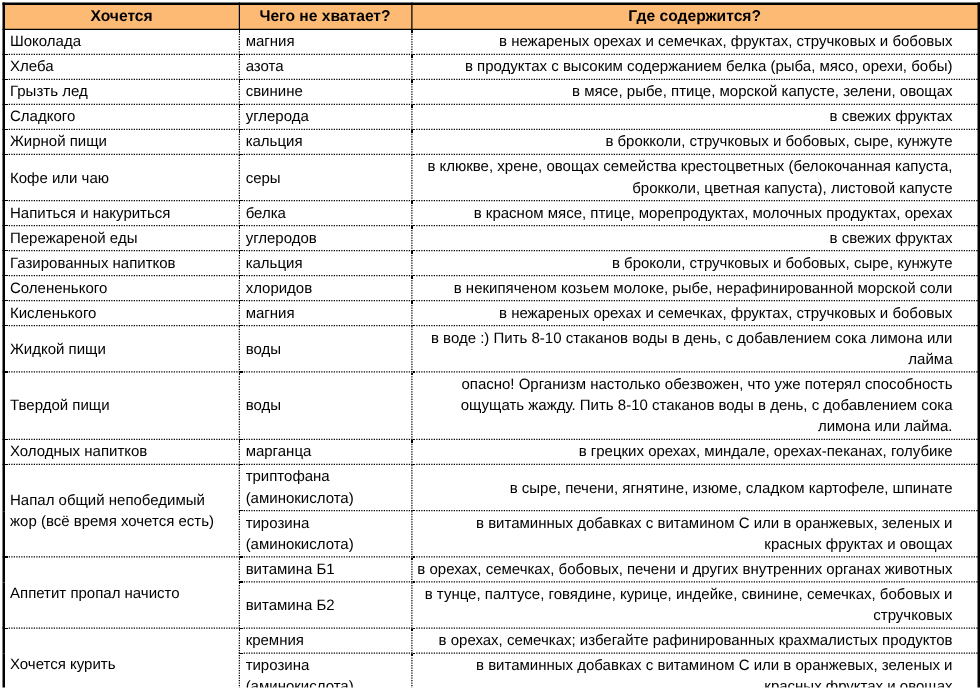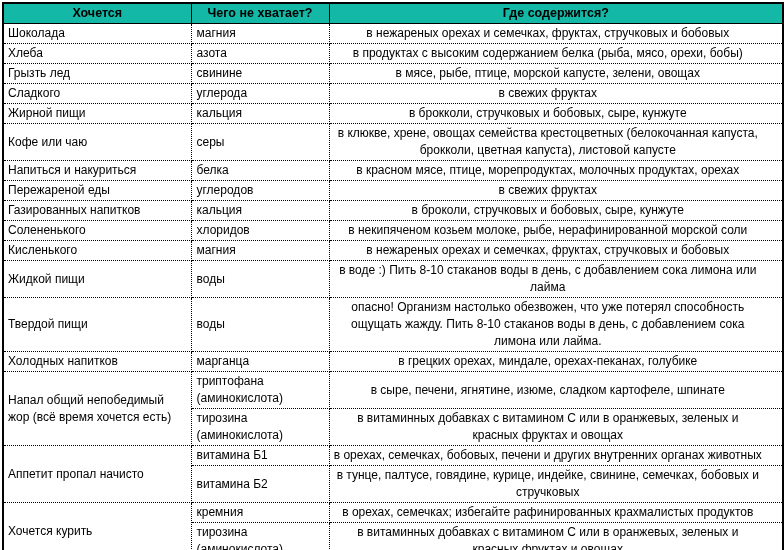--- a/index.html
+++ b/index.html
@@ -16,38 +16,38 @@
     border-collapse: collapse;
     table-layout: fixed;
     border: 2px solid #000;
     background: #fff;
   }
   col.col-craving { width: 188px; }
   col.col-lack    { width: 138px; }
   col.col-source  { width: 454px; }
   th {
     border: 1px solid #000;
-    background: #14b8a6;
+    background: #fdba74;
     font-size: 12.5px;
     font-weight: bold;
     text-align: center;
     height: 15px;
     padding: 2px 4px;
     line-height: 15px;
   }
   td {
     border: 1px dotted #000;
     font-size: 12px;
     line-height: 17px;
     padding: 1px 5px;
     vertical-align: middle;
   }
   td.c1 { text-align: left;   padding-left: 4px; margin-left: 38px; }
   td.c2 { text-align: left; }
-  td.c3 { text-align: center;   padding-left: 4px; padding-right: 20px; }
+  td.c3 { text-align: right;   padding-left: 4px; padding-right: 20px; }
 </style>
 </head>
 <body>
 
 <table class="cravings">
   <colgroup>
     <col class="col-craving">
       <col class="col-lack">
       <col class="col-source">
   </colgroup>

